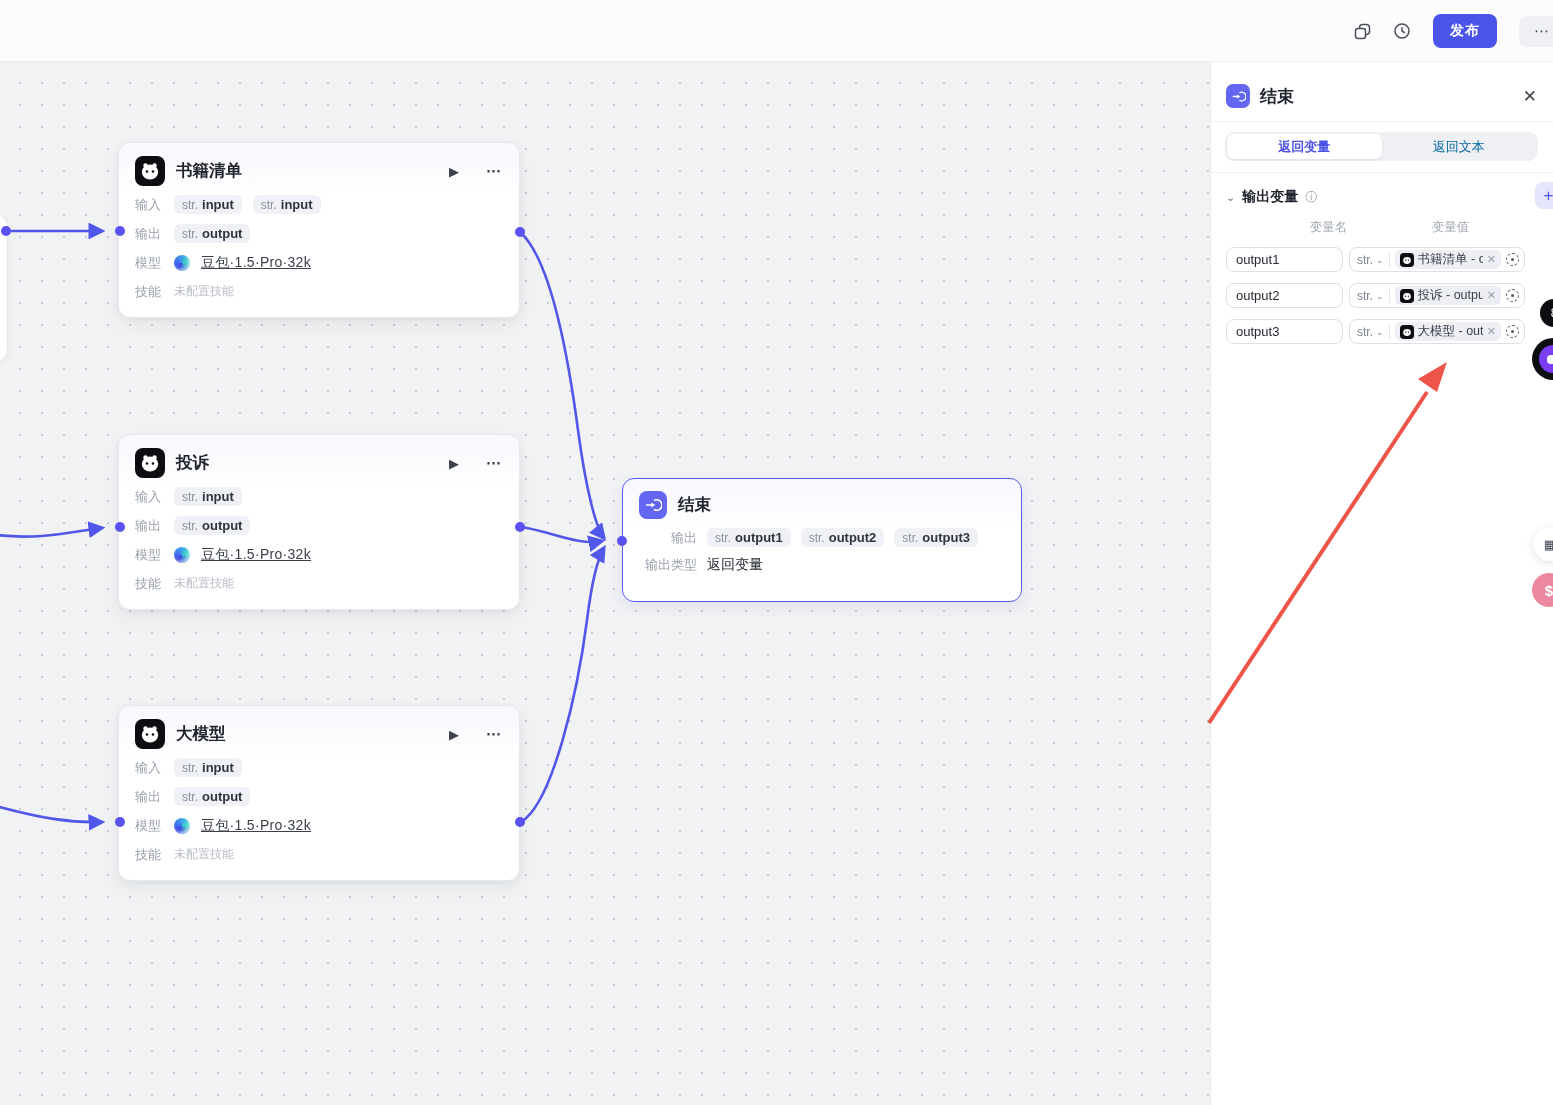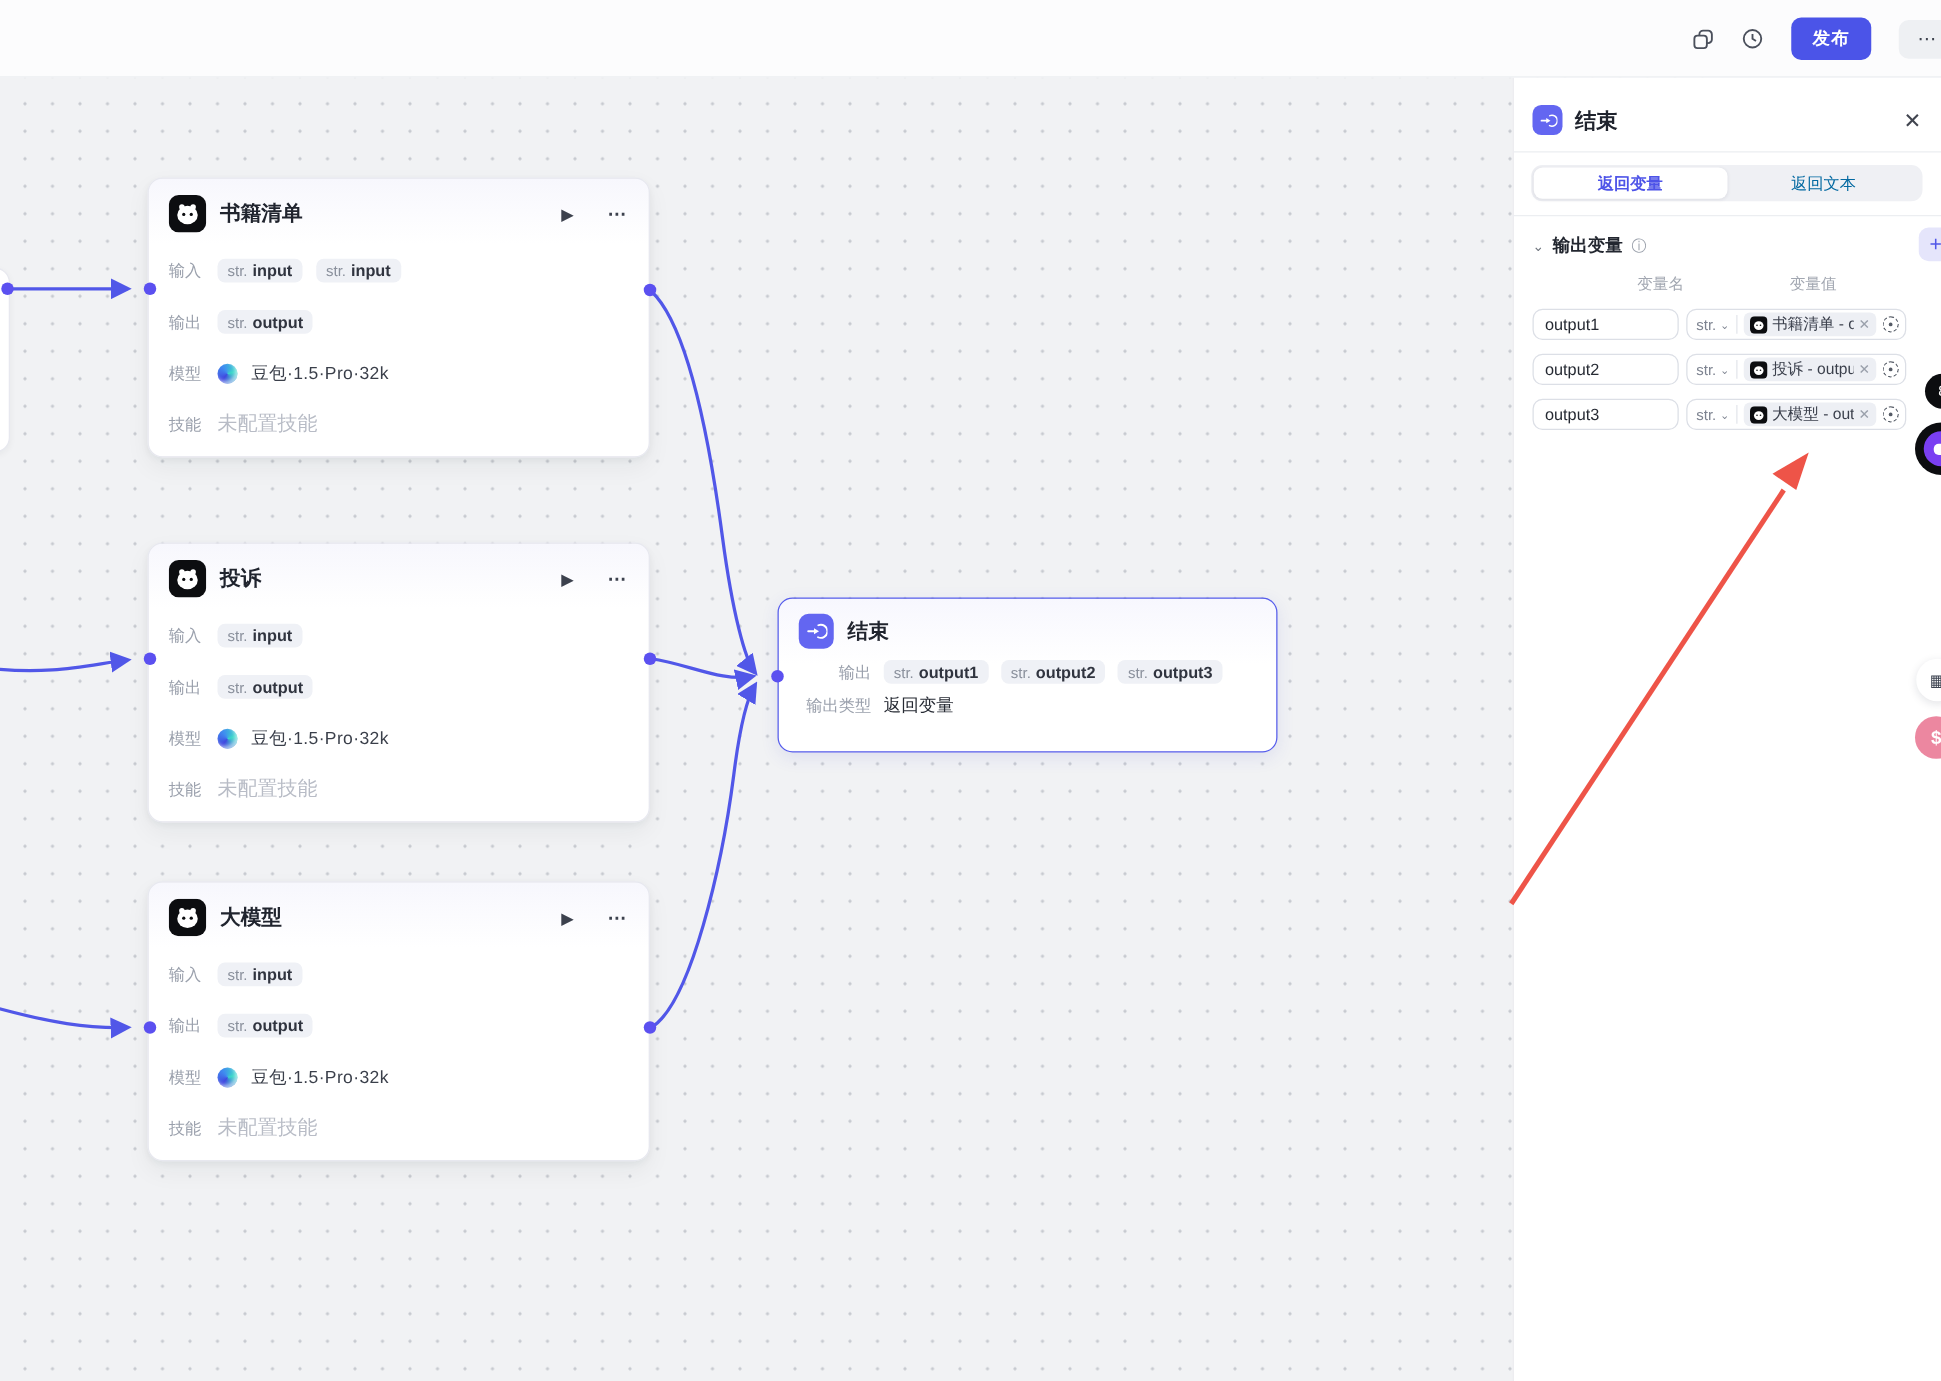--- a/index.html
+++ b/index.html
@@ -28,30 +28,30 @@
   .node { position:absolute; width:402px;
     background:linear-gradient(180deg,#f7f7fd 0%,#ffffff 52px);
     border:1px solid #e7e8ef; border-radius:12px;
     box-shadow:0 2px 6px rgba(26,30,48,.05),0 8px 20px rgba(26,30,48,.05);
     padding:13px 16px 15px; z-index:10; }
   .node-header { display:flex; align-items:center; gap:11px; height:30px; }
   .node-icon { width:30px; height:30px; flex:none; }
   .node-title { font-size:16.5px; font-weight:700; color:#20242e; flex:1; }
   .play-icon { color:#3c414d; font-size:13px; margin-right:16px; cursor:pointer; }
   .dots-icon { color:#3c414d; font-size:15px; font-weight:700; letter-spacing:2px; cursor:pointer; }
-  .node-row { display:flex; align-items:center; gap:11px; margin-top:20px; min-height:21px; }
+  .node-row { display:flex; align-items:center; gap:11px; margin-top:8px; min-height:21px; }
   .row-label { font-size:13px; color:#9aa0ac; width:28px; flex:none; }
   .tag { display:inline-flex; align-items:center; gap:4px; background:#eff1f6;
     border-radius:6px; padding:2px 8px; font-size:13px; color:#30343f; font-weight:600; }
   .tag .t { color:#8a909c; font-weight:400; font-size:12px; }
   .model-logo { width:16px; height:16px; border-radius:50%; flex:none;
     background:conic-gradient(from 220deg,#4147e0,#3f8df0 30%,#39d8c8 60%,#4147e0);
     box-shadow:inset -2px -2px 3px rgba(255,255,255,.55); }
-  .model-text { font-size:14px; color:#3a3f4a; letter-spacing:.3px; }
-  .skill-text { font-size:16px; color:#b8bcc6; }
+  .model-text { font-size:14px; color:#3a3f4a; letter-spacing:.3px;text-decoration:underline; }
+  .skill-text { font-size:12px; color:#b8bcc6; }
 
   
   .end-node { position:absolute; left:622px; top:478px; width:400px; height:124px;
     background:linear-gradient(180deg,#f7f7fe 0%,#ffffff 52px);
     border:1.6px solid #555cec; border-radius:12px;
     box-shadow:0 4px 14px rgba(60,70,200,.10); padding:12px 16px; z-index:10; }
   .end-icon { width:28px; height:28px; border-radius:8px; background:#6366f1;
     display:flex; align-items:center; justify-content:center; flex:none; }
   .end-row { display:flex; align-items:center; gap:10px; margin-top:9px; }
   .end-label { width:58px; flex:none; text-align:right; font-size:13px; color:#9aa0ac; }

